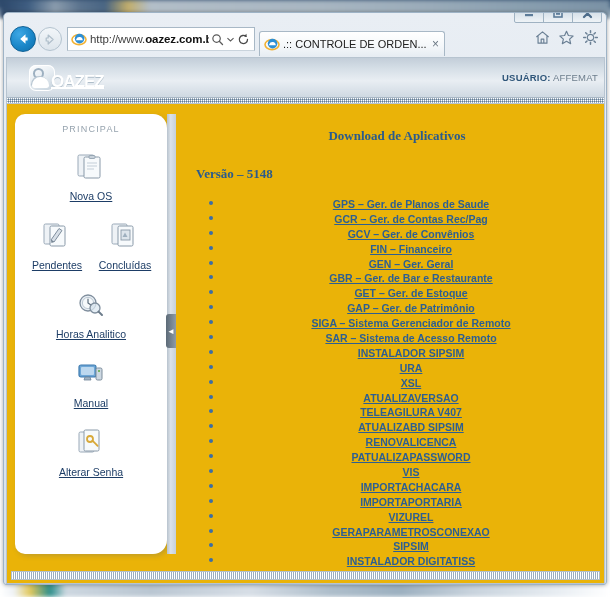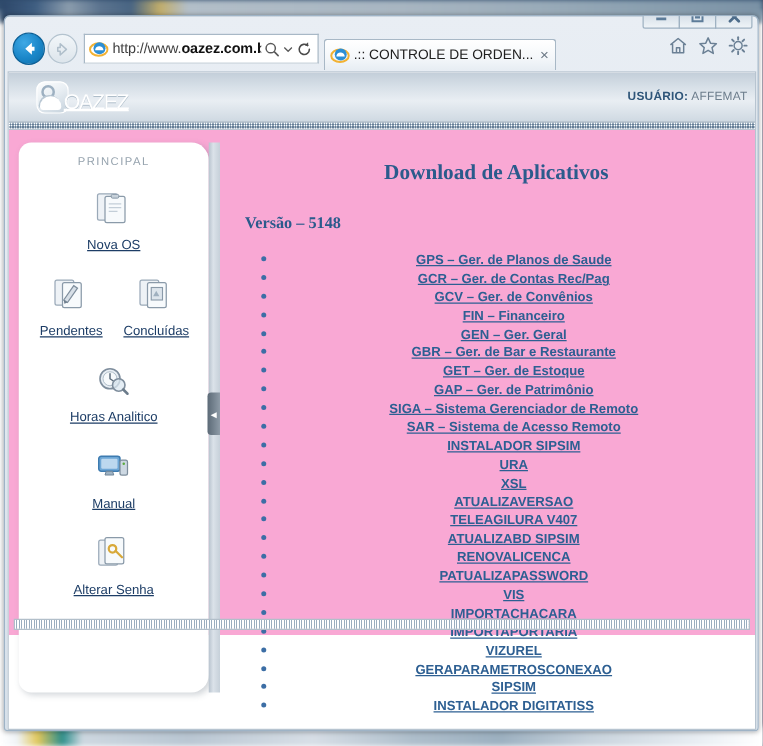--- a/index.html
+++ b/index.html
@@ -153,21 +153,21 @@
     content: ""; position: absolute; left: 4px; top: 3px;
     width: 7px; height: 7px; border-radius: 50%;
     border: 2px solid #9db0c1; background: transparent;
   }
   .brand-mark::after {
     content: ""; position: absolute; left: 3px; bottom: 3px;
     width: 17px; height: 11px; border-radius: 9px 9px 3px 3px;
     background: #ffffff; box-shadow: -1px -1px 0 #b9c7d3;
   }
   .brand-text {
-    font-size: 17px; font-weight: 400; color: #ffffff;
+    font-size: 17px; font-weight: 700; color: #ffffff;
     letter-spacing: -1px; margin-left: -4px; line-height: 1;
     text-shadow: 0 1px 0 #aebdc9;
     position: relative; padding-bottom: 1px;
   }
   .brand-text::after {
     content: ""; position: absolute; left: 0; right: 0; bottom: 2px;
     height: 2px; background: #ffffff;
   }
   .user-block {
     margin-left: auto; margin-right: 6px;
@@ -180,22 +180,22 @@
     background-image:
       repeating-linear-gradient(90deg, #ffffff 0 1px, #9aadbf 1px 2px),
       repeating-linear-gradient(0deg, #ffffff 0 1px, #a7b8c7 1px 2px);
     background-blend-mode: multiply;
     border-bottom: 1px solid #b8c4cf;
   }
 
   
   .page-body {
     position: relative;
-    height: 404px;
-    background: #f9a8d4;
+    height: 480px;
+    background: #eab308;
     padding-top: 6px;
   }
 
   .layout { display: flex; height: 462px; }
 
   
   .sidebar {
     width: 152px; margin-left: 8px; margin-top: 4px;
     background: #ffffff;
     border-radius: 10px 14px 14px 10px;
@@ -232,21 +232,21 @@
     display: flex; align-items: center; justify-content: center;
     color: #ffffff; font-size: 8px;
   }
 
   
   .content {
     flex: 1; padding: 6px 4px 0 18px;
     position: relative; overflow: hidden;
   }
   .page-title {
-    text-align: center; font-size: 17px; font-weight: 700;
+    text-align: center; font-size: 13px; font-weight: 700;
     color: #2b5b8c; margin: 12px 0 0 0;
     font-family: "Liberation Serif", serif;
   }
   .version {
     font-size: 13px; font-weight: 700; color: #2b5b8c;
     margin: 22px 0 0 2px;
     font-family: "Liberation Serif", serif;
   }
   .dl-list { list-style: none; margin: 15px 0 0 14px; }
   .dl-list li {

